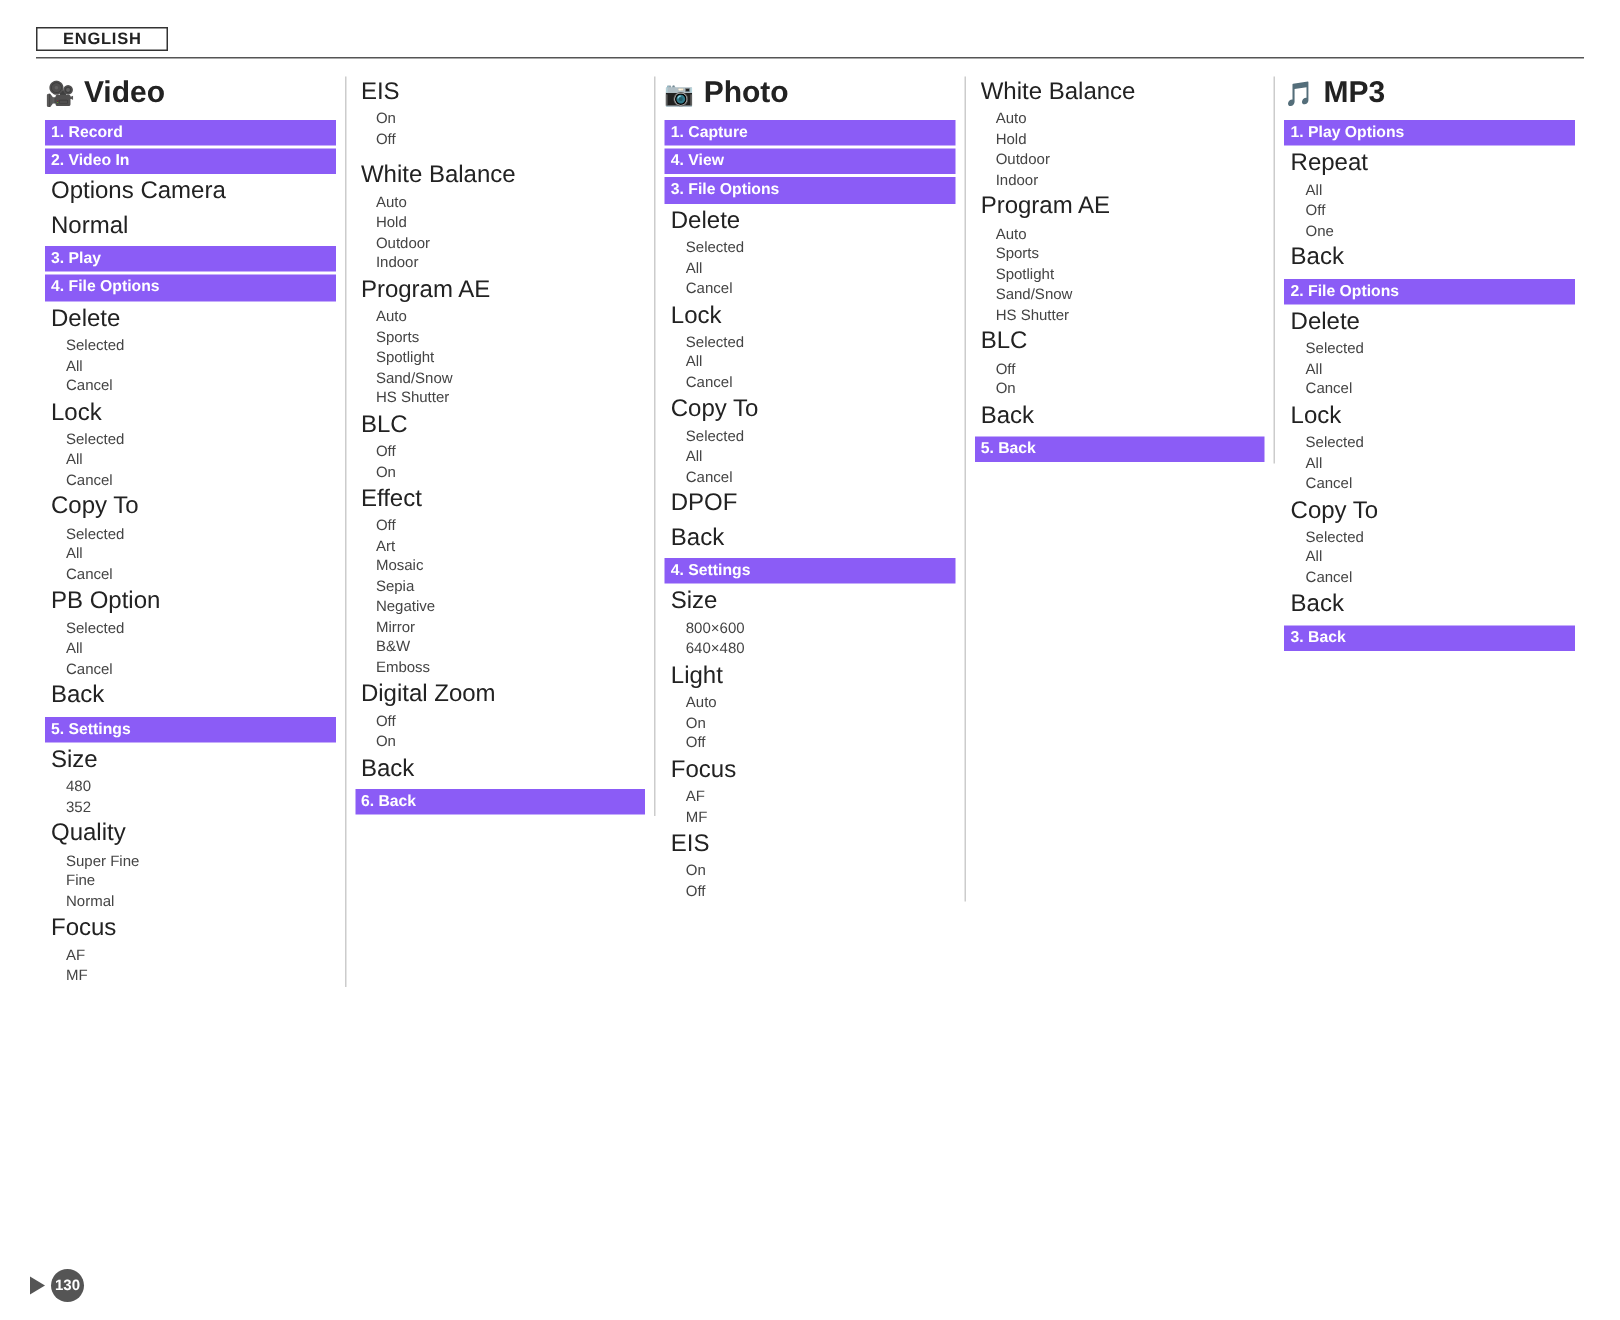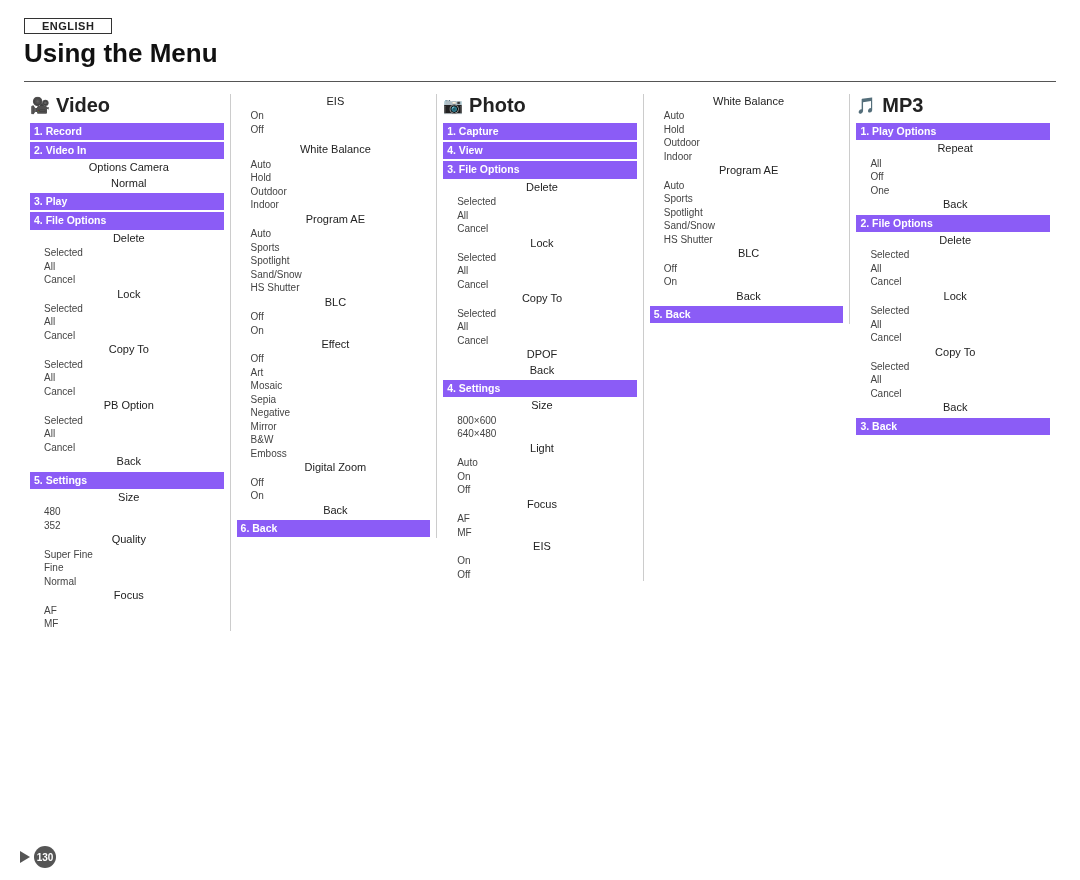--- a/index.html
+++ b/index.html
@@ -74,23 +74,22 @@
       padding: 1px 4px;
       margin: 2px 0 1px 0;
     }
     .menu-item-header.dark {
       background: #8b5cf6;
     }
     .menu-item-level1 {
       padding-left: 4px;
       font-weight: normal;
       color: #222;
-      font-size: 11px;
+      font-size: 16px;
       line-height: 1.4;
-      text-align: center;
     }
     .menu-item-level2 {
       padding-left: 14px;
       font-size: 10px;
       color: #444;
       line-height: 1.35;
     }
     .bottom-bar {
       position: absolute;
       bottom: 12px;
@@ -119,21 +118,20 @@
       border-left: 10px solid #555;
     }
   </style>
 </head>
 <body>
 
 <div class="page">
   <div>
     <span class="english-badge">ENGLISH</span>
   </div>
-  <div class="page-title">Using the Menu</div>
   <hr class="divider">
 
   <div class="columns" id="menu-columns">
   <div class="column">
         <div class="section-title-row">
           <span class="section-icon">🎥</span>
           <span class="section-heading">Video</span>
         </div>
         <div class="menu-tree">
           <div class="menu-item-header dark">1. Record</div>

